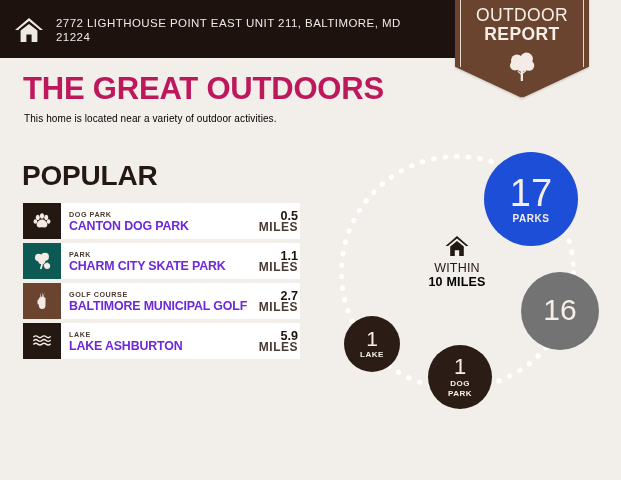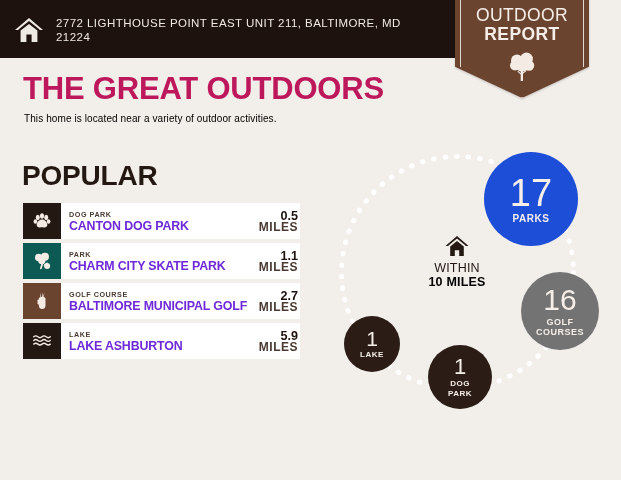--- a/index.html
+++ b/index.html
@@ -283,21 +283,20 @@
       <div class="w2">10 MILES</div>
     </div>
 
     <div class="circ c-parks">
       <span class="num">17</span>
       <span class="lbl">PARKS</span>
     </div>
 
     <div class="circ c-golf">
       <span class="num">16</span>
-      <span class="lbl" style="max-width:62px">GOLF COURSES</span>
     </div>
 
     <div class="circ c-lake">
       <span class="num">1</span>
       <span class="lbl">LAKE</span>
     </div>
 
     <div class="circ c-dog">
       <span class="num">1</span>
       <span class="lbl" style="max-width:42px">DOG PARK</span>

